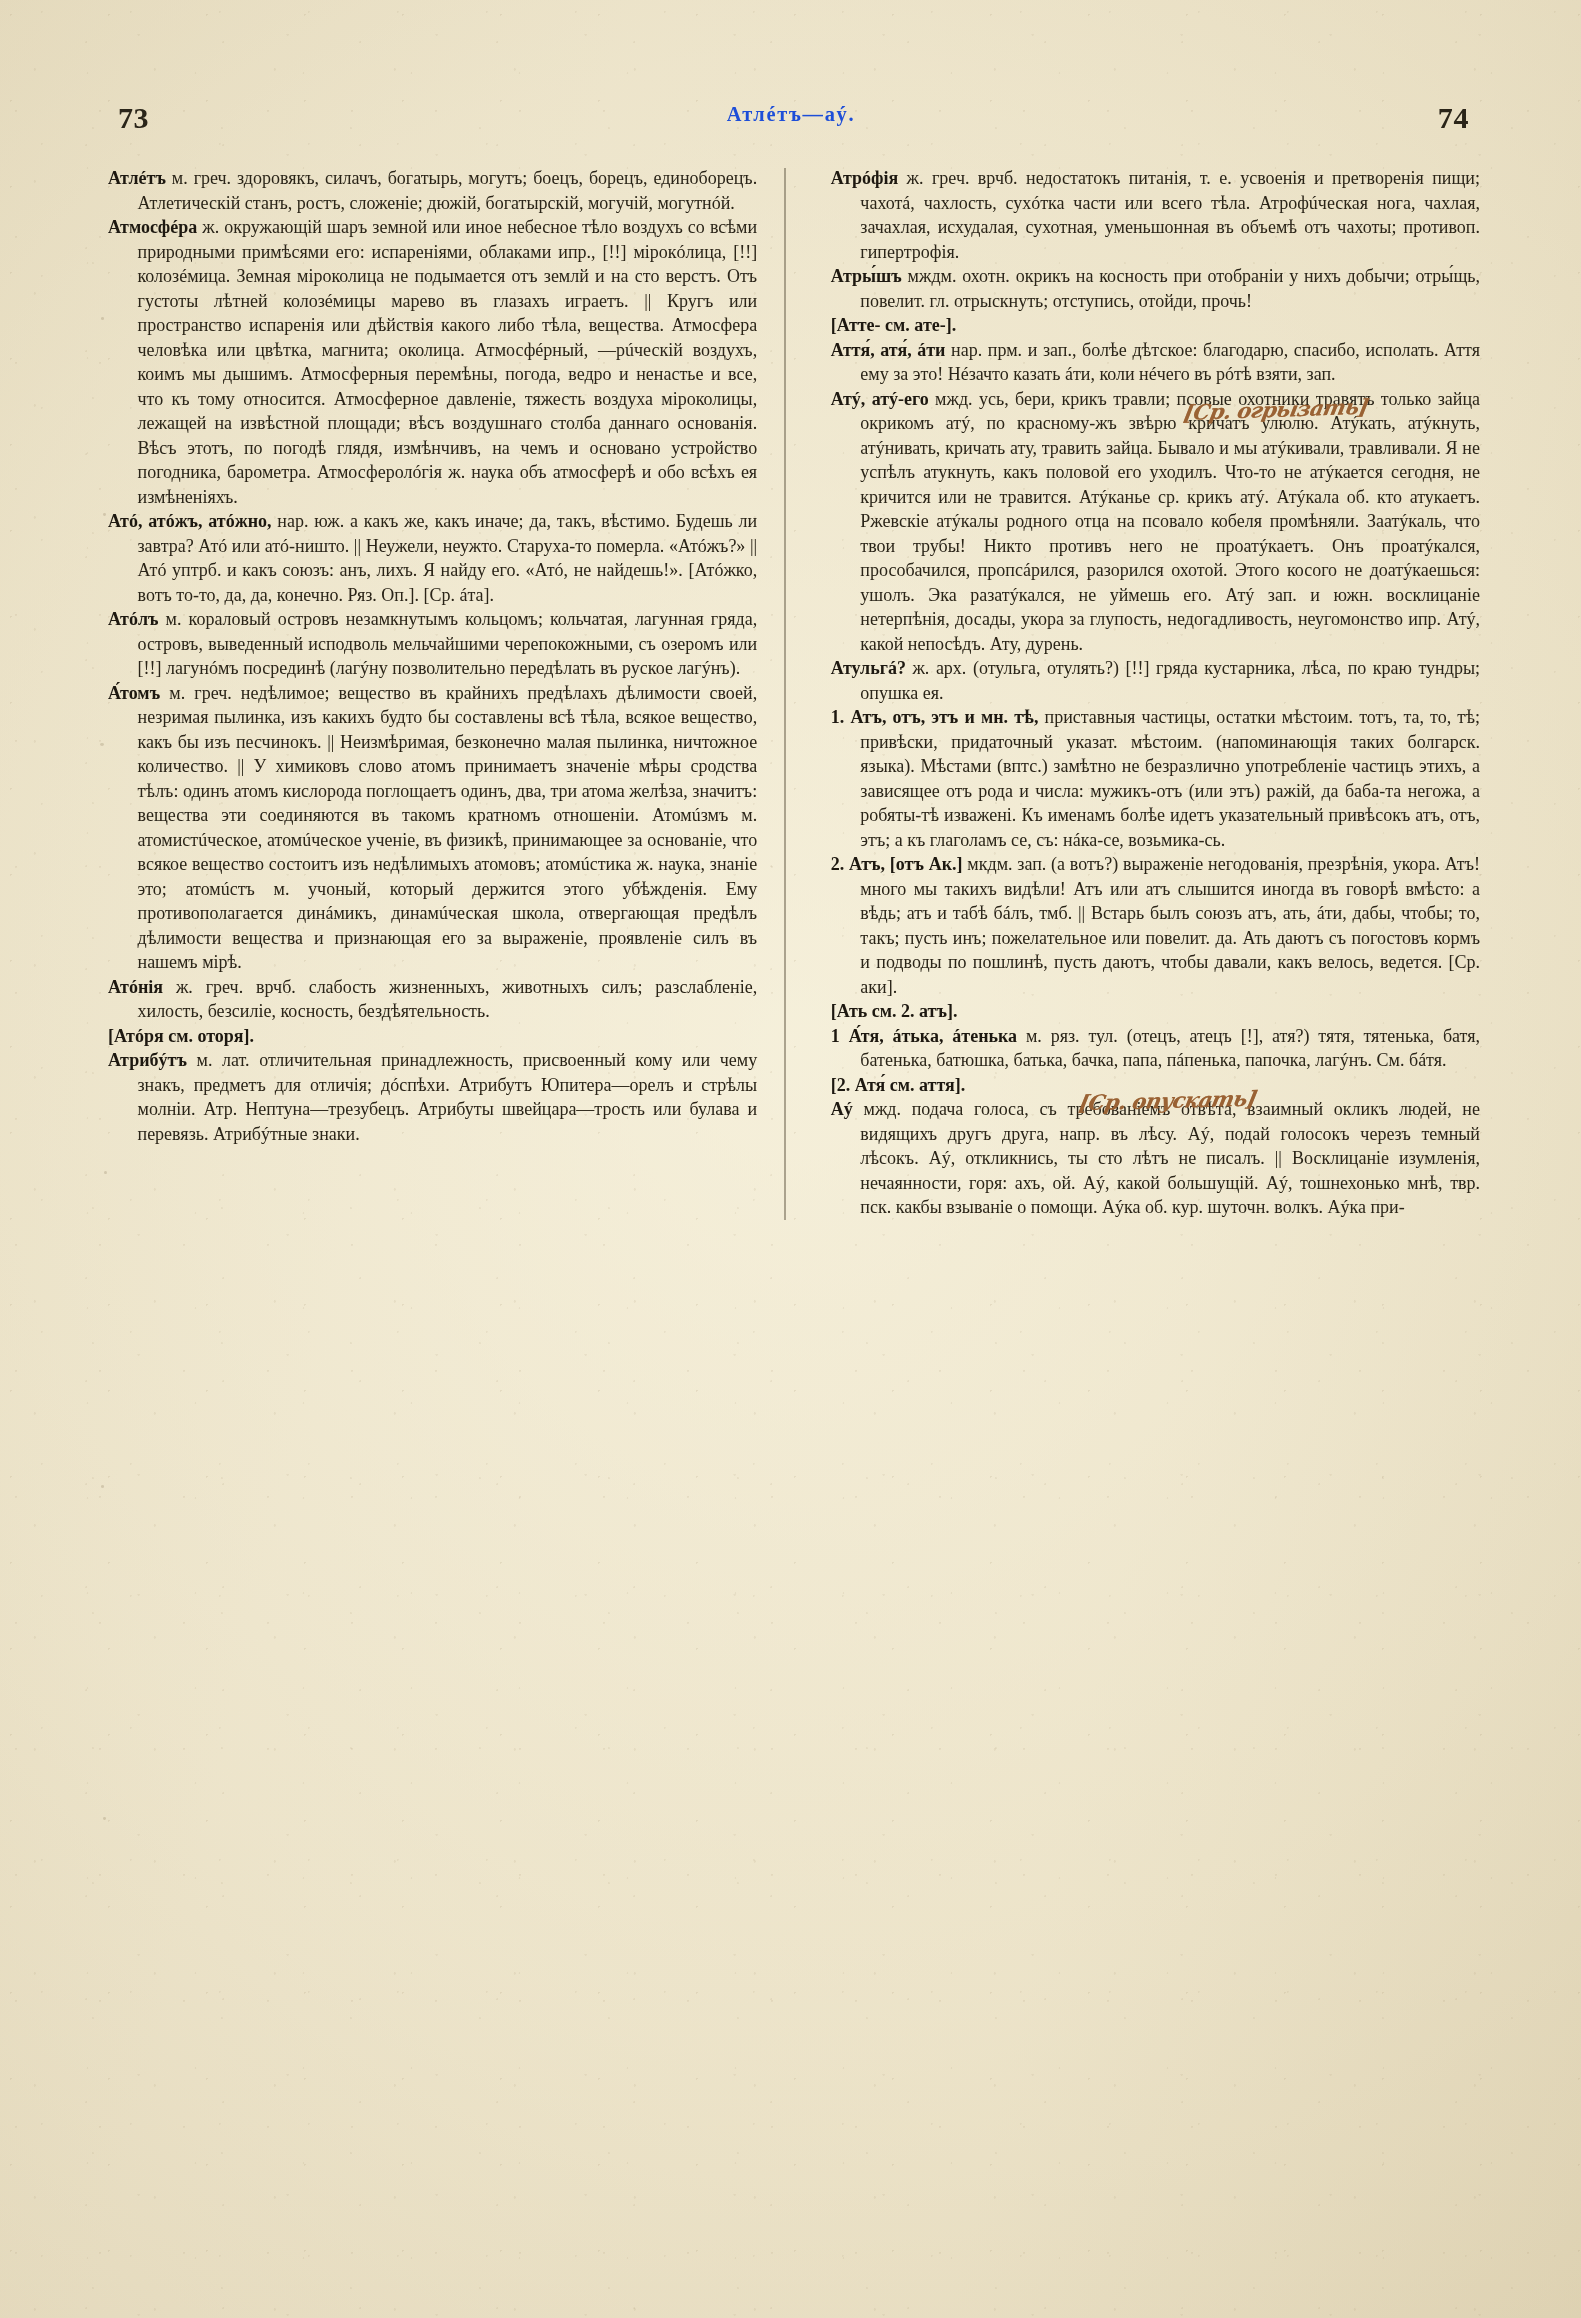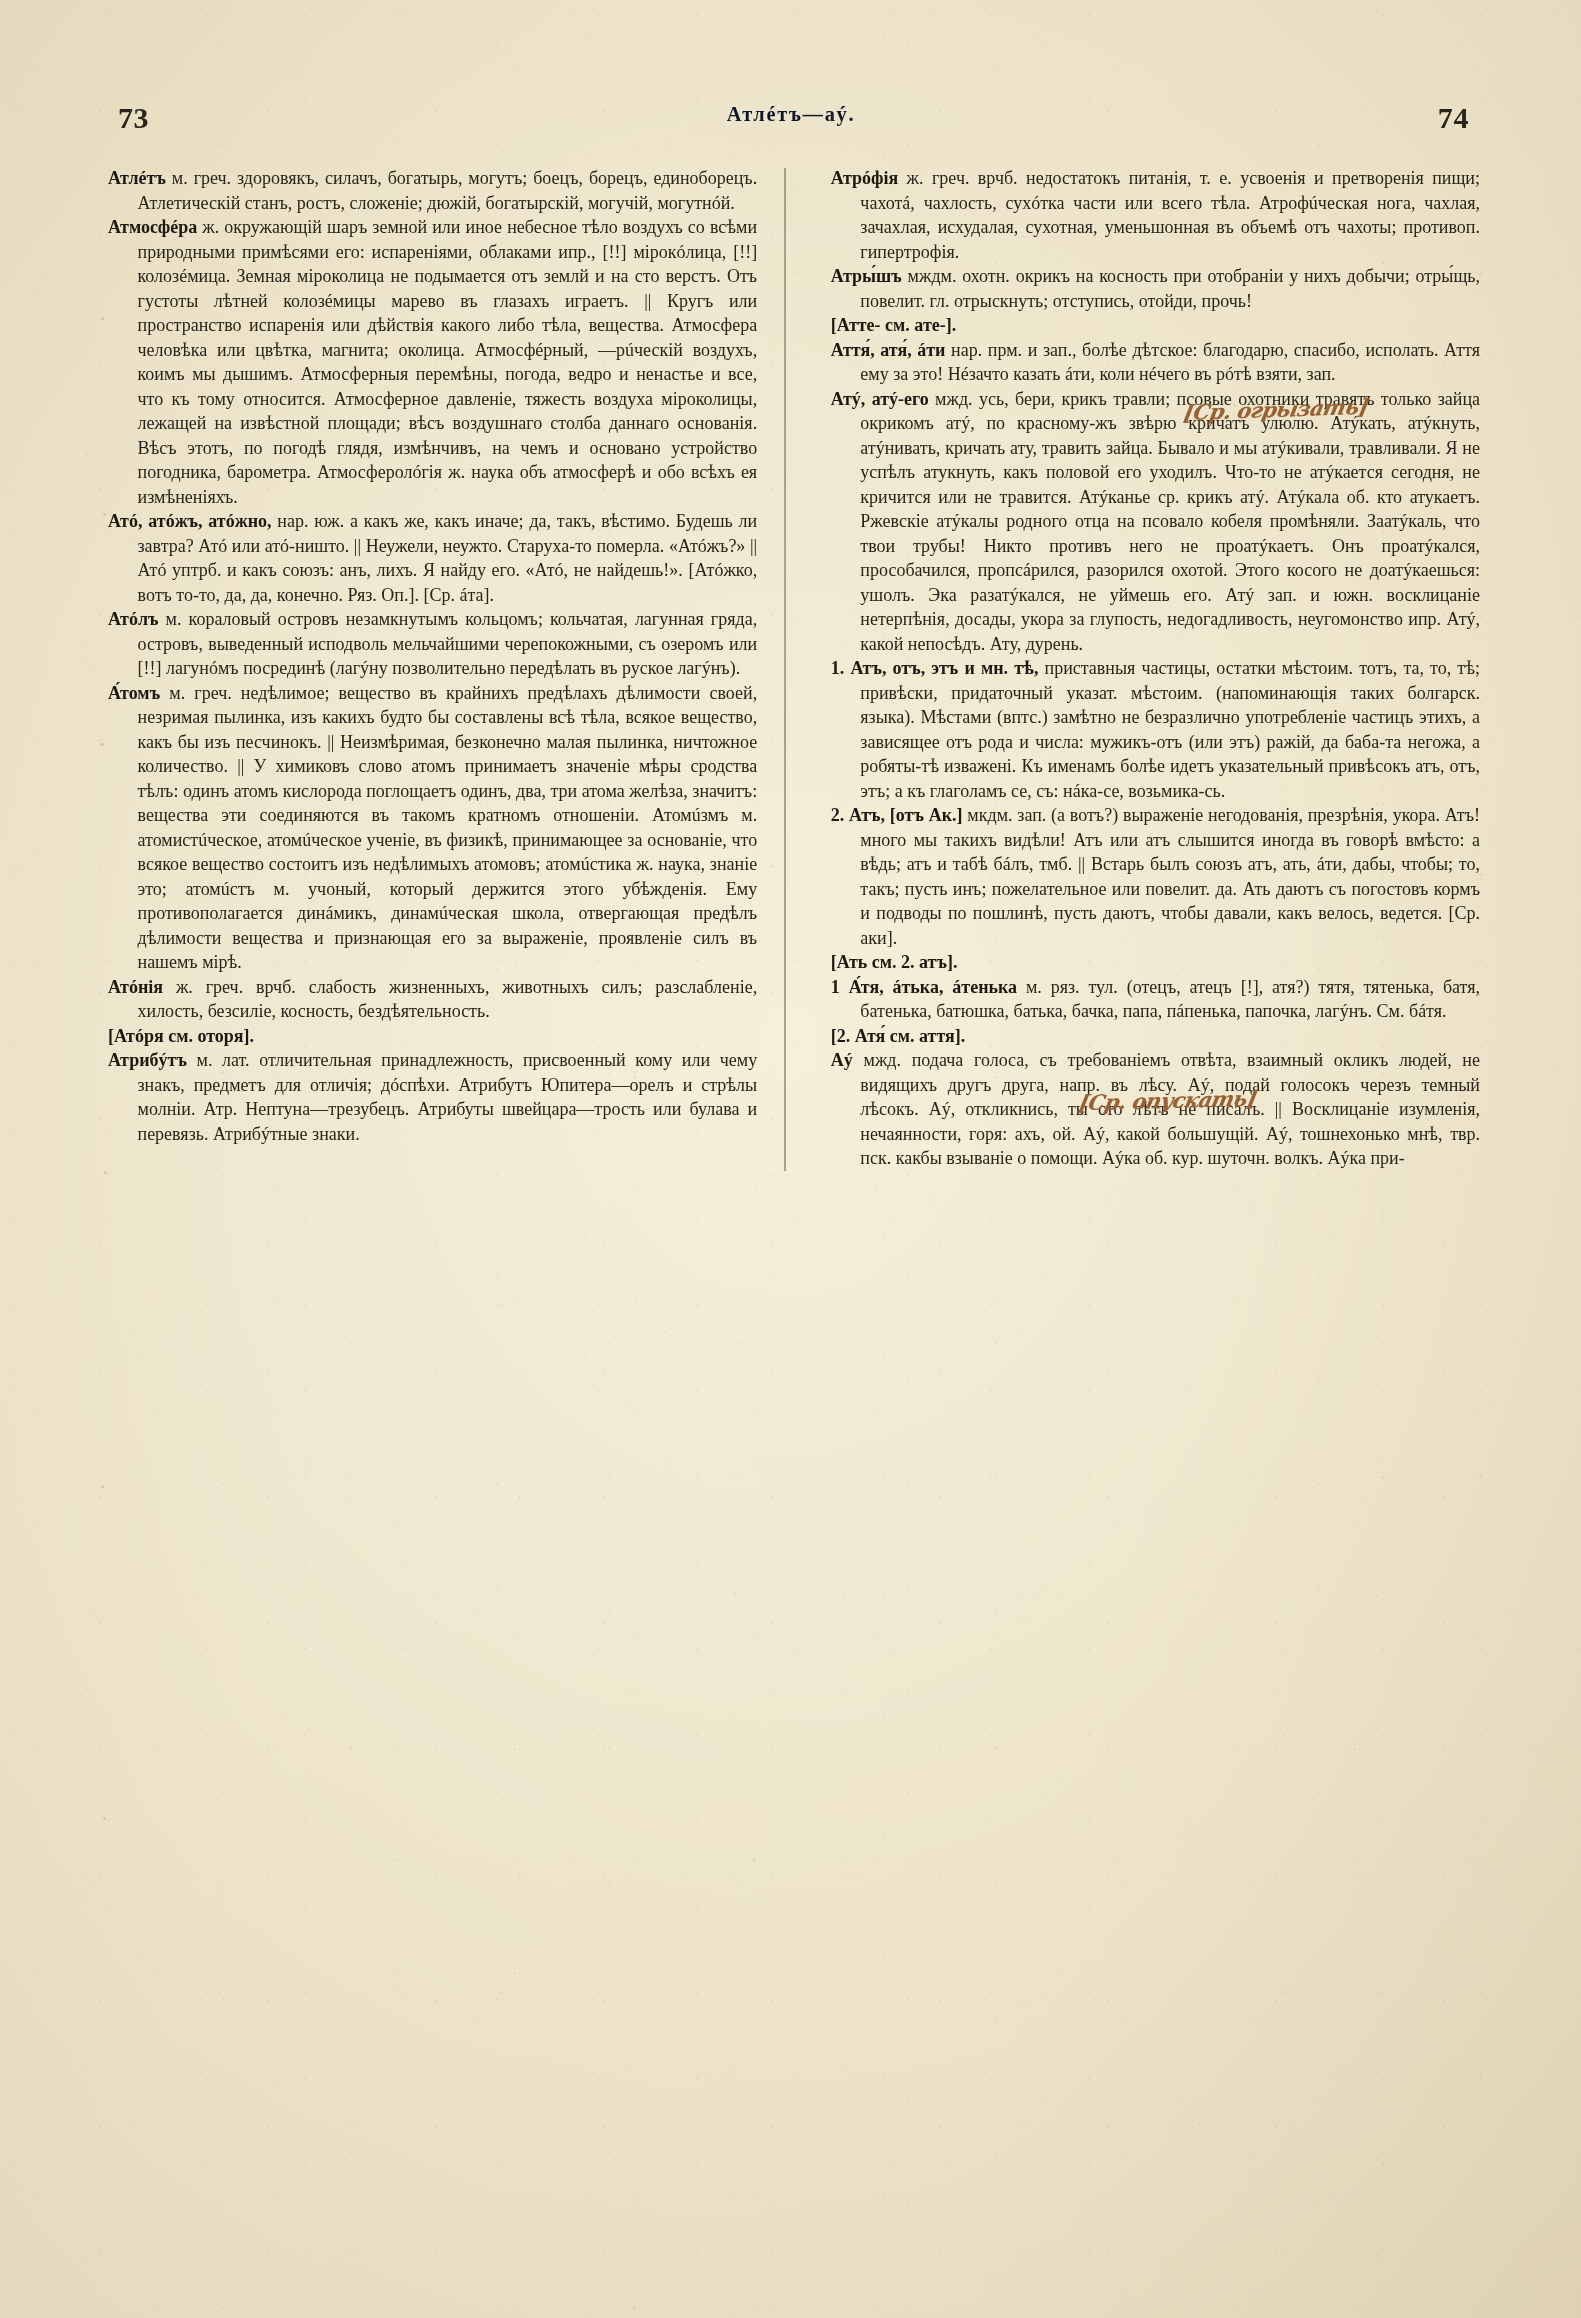--- a/index.html
+++ b/index.html
@@ -56,21 +56,21 @@
   .folio-left  { left:118px; }
   .folio-right { right:113px; }
   .runtitle {
     position:absolute;
     left:0; right:0; top:2.3px;
     text-align:center;
     font-family:"Liberation Serif", serif;
     font-weight:bold;
     font-size:20.4px;
     letter-spacing:1.7px;
-    color:#0f172a;
+    color:#1d4ed8;
   }
 
   
   .cols {
     position:absolute;
     left:108px; top:166px;
     width:1372px;
     display:flex;
     gap:8px;
   }
@@ -164,20 +164,21 @@
     </div>
 
     <div class="rule"></div>
 
     <div class="col col-right">
       <p class="entry"><span class="hw">Атрóфiя</span><span> ж. греч. врчб. недостатокъ питанiя, т. е. усвоенiя и претворенiя пищи; чахотá, чахлость, сухóтка части или всего тѣла. Атрофúческая нога, чахлая, зачахлая, исхудалая, сухотная, уменьшонная въ объемѣ отъ чахоты; противоп. гипертрофiя.</span></p>
       <p class="entry"><span class="hw">Атры́шъ</span><span> мждм. охотн. окрикъ на косность при отобранiи у нихъ добычи; отры́щь, повелит. гл. отрыскнуть; отступись, отойди, прочь!</span></p>
       <p class="entry"><span class="hw">[Атте- см. ате-].</span><span></span></p>
       <p class="entry"><span class="hw">Аття́, атя́, áти</span><span> нар. прм. и зап., болѣе дѣтское: благодарю, спасибо, исполать. Аття ему за это! Нéзачто казать áти, коли нéчего въ рóтѣ взяти, зап.</span></p>
       <p class="entry"><span class="hw">Атý, атý-его</span><span> мжд. усь, бери, крикъ травли; псовые охотники травятъ только зайца окрикомъ атý, по красному-жъ звѣрю кричатъ улюлю́. Атýкать, атýкнуть, атýнивать, кричать ату, травить зайца. Бывало и мы атýкивали, травливали. Я не успѣлъ атукнуть, какъ половой его уходилъ. Что-то не атýкается сегодня, не кричится или не травится. Атýканье ср. крикъ атý. Атýкала об. кто атукаетъ. Ржевскiе атýкалы роднoго отца на псовало кобеля промѣняли. Заатýкаль, что твои трубы! Никто противъ него не проатýкаетъ. Онъ проатýкался, просoбачился, пропсáрился, разорился охотой. Этого косого не доатýкаешься: ушолъ. Эка разатýкался, не уймешь его. Атý зап. и южн. восклицанiе нетерпѣнiя, досады, укора за глупость, недогадливость, неугомонство ипр. Атý, какой непосѣдъ. Ату, дурень.</span></p>
+      <p class="entry"><span class="hw">Атульгá?</span><span> ж. арх. (отульга, отулять?) [!!] гряда кустарника, лѣса, по краю тундры; опушка ея.</span></p>
       <p class="entry"><span class="hw">1. Атъ, отъ, этъ и мн. тѣ,</span><span> приставныя частицы, остатки мѣстоим. тотъ, та, то, тѣ; привѣски, придаточный указат. мѣстоим. (напоминающiя таких болгарск. языка). Мѣстами (вптс.) замѣтно не безразлично употребленiе частицъ этихъ, а зависящее отъ рода и числа: мужикъ-отъ (или этъ) ражiй, да баба-та негожа, а робяты-тѣ изваженi. Къ именамъ болѣе идетъ указательный привѣсокъ атъ, отъ, этъ; а къ глаголамъ се, съ: нáка-се, возьмика-сь.</span></p>
       <p class="entry"><span class="hw">2. Атъ, [отъ Ак.]</span><span> мкдм. зап. (а вотъ?) выраженiе негодованiя, презрѣнiя, укора. Атъ! много мы такихъ видѣли! Атъ или атъ слышится иногда въ говорѣ вмѣсто: а вѣдь; атъ и табѣ бáлъ, тмб. || Встарь былъ союзъ атъ, ать, áти, дабы, чтобы; то, такъ; пусть инъ; пожелательное или повелит. да. Ать даютъ съ погостовъ кормъ и подводы по пошлинѣ, пусть даютъ, чтобы давали, какъ велось, ведется. [Ср. аки].</span></p>
       <p class="entry"><span class="hw">[Ать см. 2. атъ].</span><span></span></p>
       <p class="entry"><span class="hw">1 А́тя, áтька, áтенька</span><span> м. ряз. тул. (отецъ, атецъ [!], атя?) тятя, тятенька, батя, батенька, батюшка, батька, бачка, папа, пáпенька, папочка, лагýнъ. См. бáтя.</span></p>
       <p class="entry"><span class="hw">[2. Атя́ см. аття].</span><span></span></p>
       <p class="entry"><span class="hw">Аý</span><span> мжд. подача голоса, съ требованiемъ отвѣта, взаимный окликъ людей, не видящихъ другъ друга, напр. въ лѣсу. Аý, подай голосокъ черезъ темный лѣсокъ. Аý, откликнись, ты сто лѣтъ не писалъ. || Восклицанiе изумленiя, нечаянности, горя: ахъ, ой. Аý, какой большущiй. Аý, тошнехонько мнѣ, твр. пск. какбы взыванiе о помощи. Аýка об. кур. шуточн. волкъ. Аýка при-</span></p>
     </div>
 
   </div>
 

